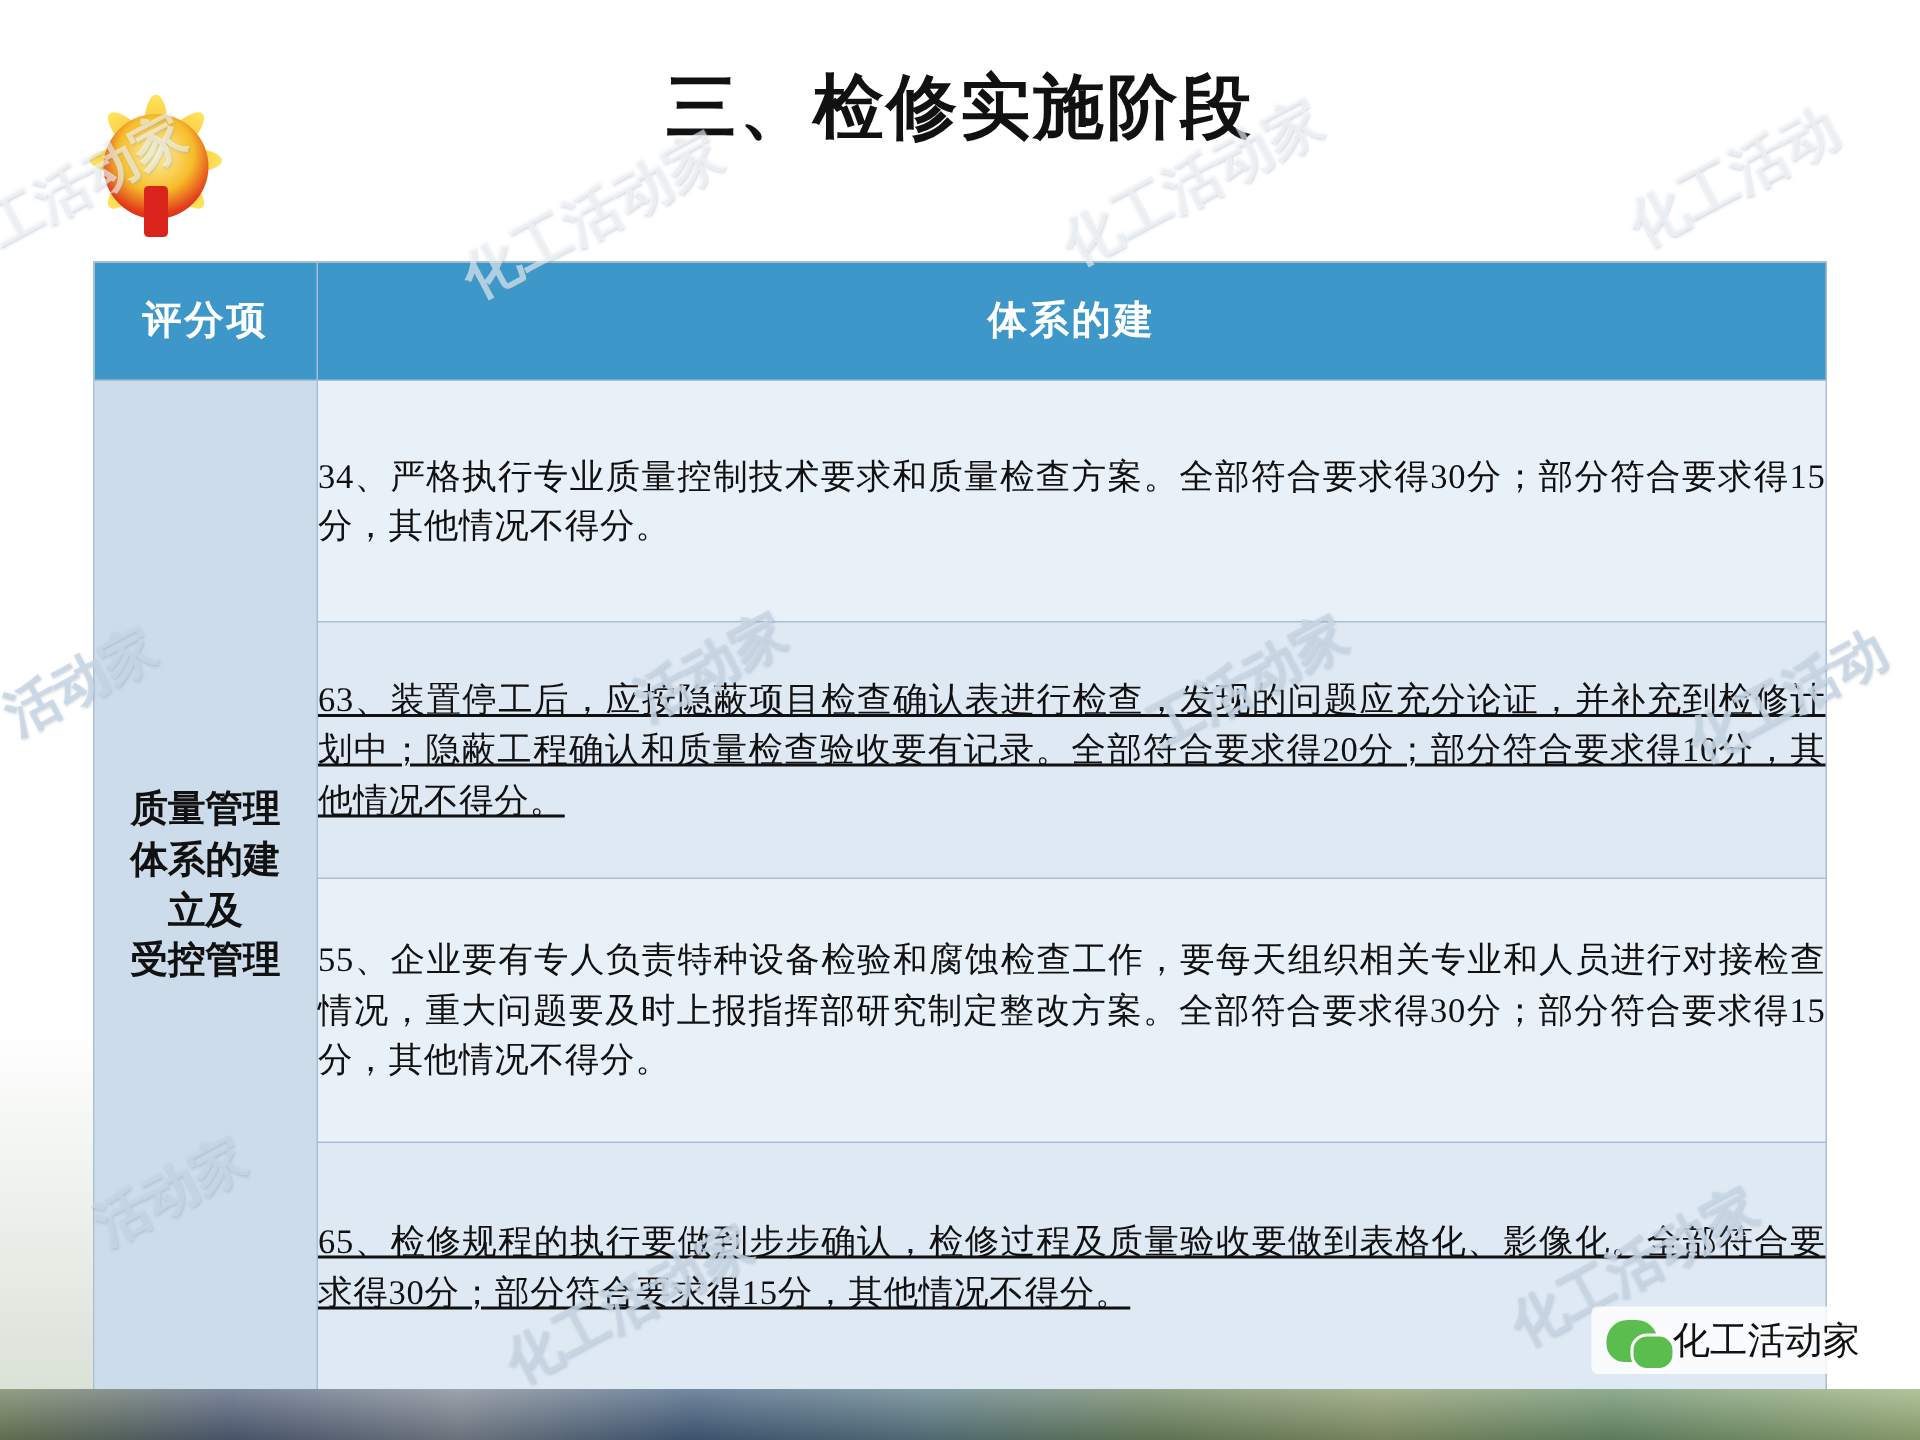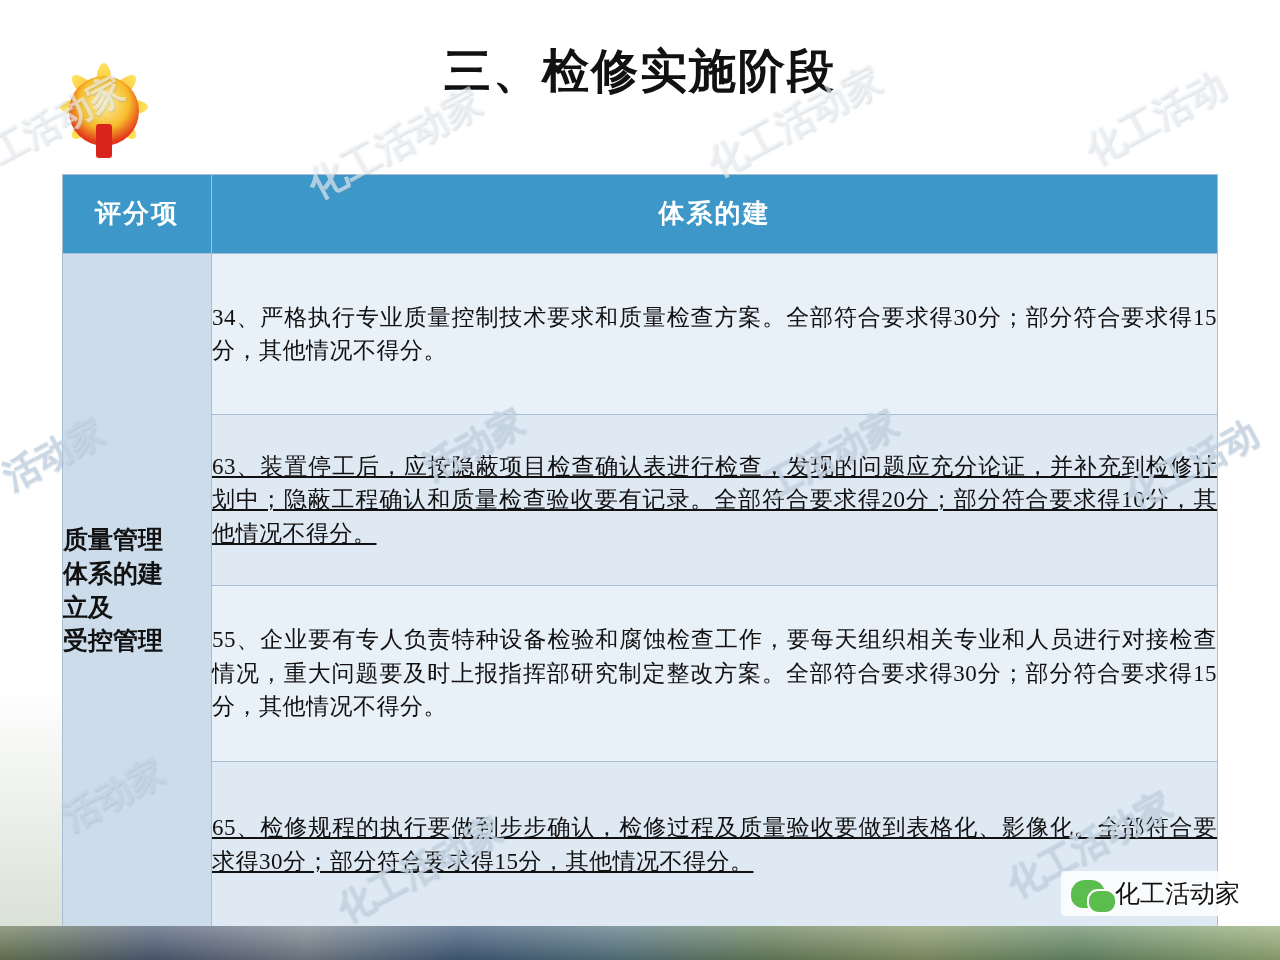--- a/index.html
+++ b/index.html
@@ -143,20 +143,21 @@
     font-size: 26px;
     font-family: "Liberation Sans", sans-serif;
     height: 78px;
     text-align: center;
     letter-spacing: 2px;
   }
   .col-item { width: 148px; }
 
   .item-cell {
     background: #ccdcea;
+    text-align: center;
     font-family: Liberation Sans, sans-serif;
     font-weight: bold;
     font-size: 25px;
     line-height: 1.35;
     color: #111;
     padding: 4px 6px;
   }
 
   .desc-cell {
     background: #e8f0f8;

